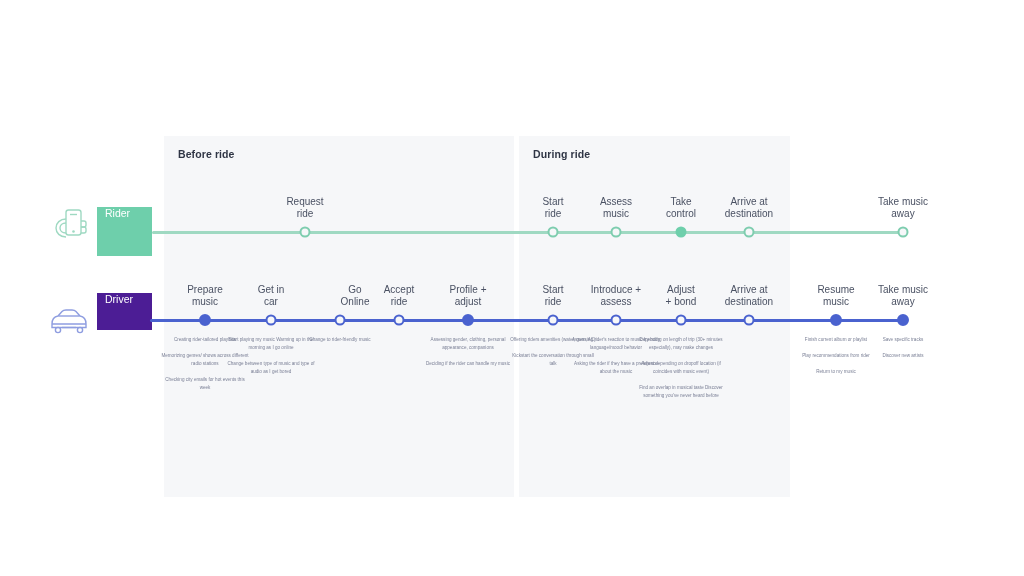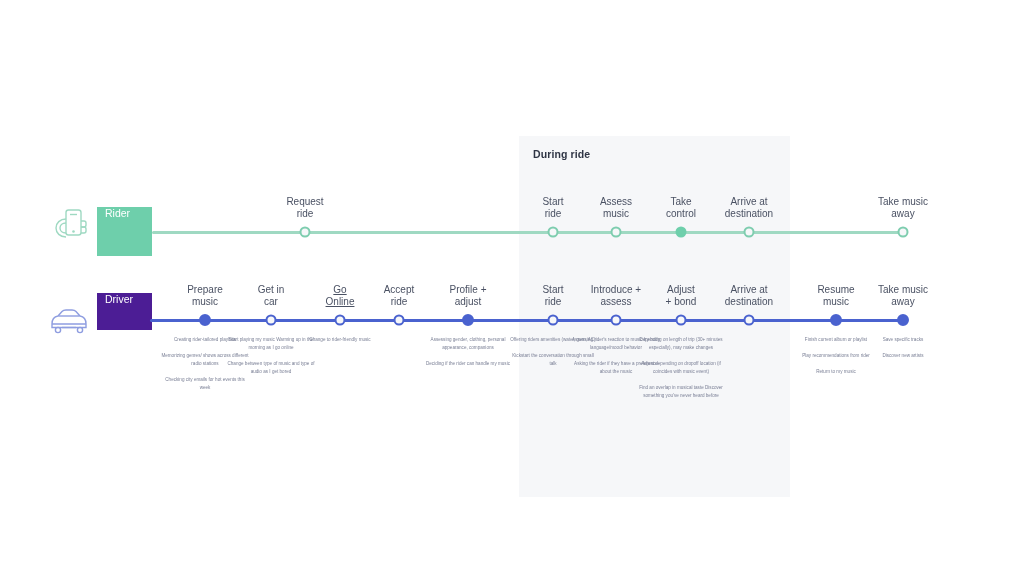--- a/index.html
+++ b/index.html
@@ -78,20 +78,23 @@
     color:#7b8096;
   }
   .quotes p{margin:0 0 8px 0;}
   .quotes p:last-child{margin-bottom:0;}
 </style>
 </head>
 <body>
 
 <div id="canvas">
 
+  <div class="panel" id="panel-before">
+    <div class="panel-title">Before ride</div>
+  </div>
   <div class="panel" id="panel-during">
     <div class="panel-title">During ride</div>
   </div>
 
   <div class="lane-icon" id="icon-rider">
     <svg width="42" height="42" viewBox="0 0 42 42" fill="none" stroke="#9fd9c2" stroke-width="1.4">
       <rect x="18" y="5" width="15" height="25" rx="2.5"></rect>
       <line x1="22" y1="9.5" x2="29" y2="9.5"></line>
       <circle cx="25.5" cy="26.5" r="1.3" fill="#9fd9c2" stroke="none"></circle>
       <path d="M18 14 C12 14 8 18 8 23 C8 28 12 32 18 32"></path>
@@ -150,21 +153,21 @@
         <p>Checking city emails for hot events this week</p>
       </div>
       <div class="node driver" style="left: 271px;"></div>
       <div class="stage-label driver" style="left: 271px; top: 284px;">Get in
 car</div>
       <div class="quotes" style="left: 271px; top: 336px;">
         <p>Start playing my music Warming up in the morning as I go online</p>
         <p>Change between type of music and type of audio as I get bored</p>
       </div>
       <div class="node driver" style="left: 340px;"></div>
-      <div class="stage-label driver" style="left: 340px; top: 284px; text-decoration: underline;">Go
+      <div class="stage-label driver" style="left: 355px; top: 284px;">Go
 Online</div>
       <div class="quotes" style="left: 340px; top: 336px;">
         <p>Change to rider-friendly music</p>
       </div>
       <div class="node driver" style="left: 399px;"></div>
       <div class="stage-label driver" style="left: 399px; top: 284px;">Accept
 ride</div>
       <div class="node driver filled" style="left: 468px;"></div>
       <div class="stage-label driver" style="left: 468px; top: 284px;">Profile +
 adjust</div>

